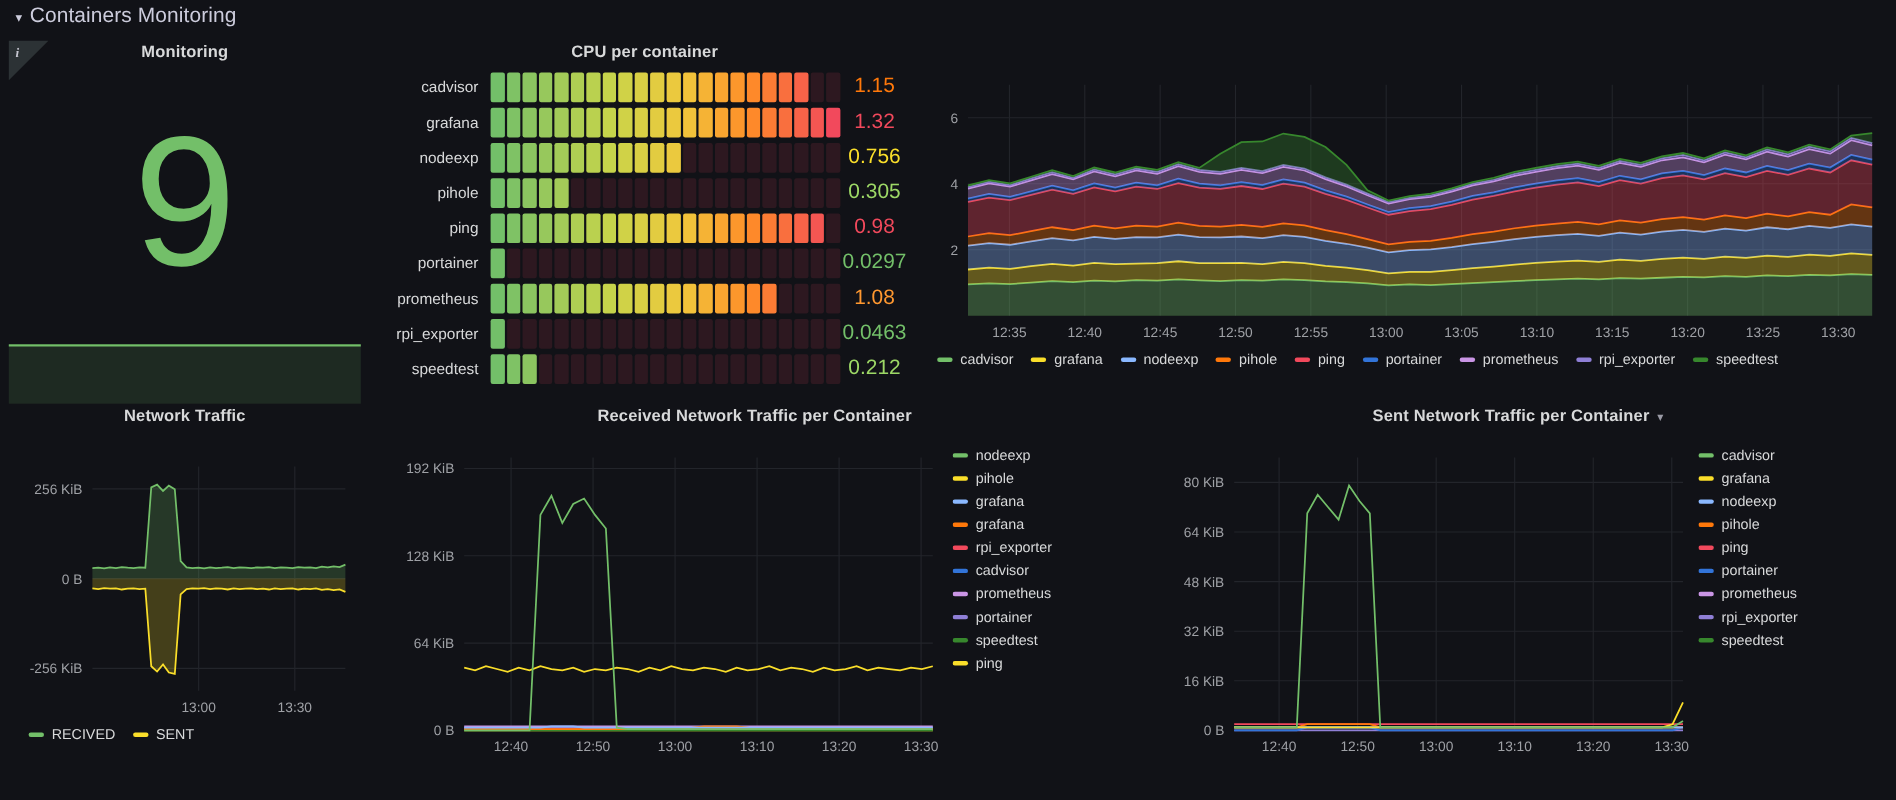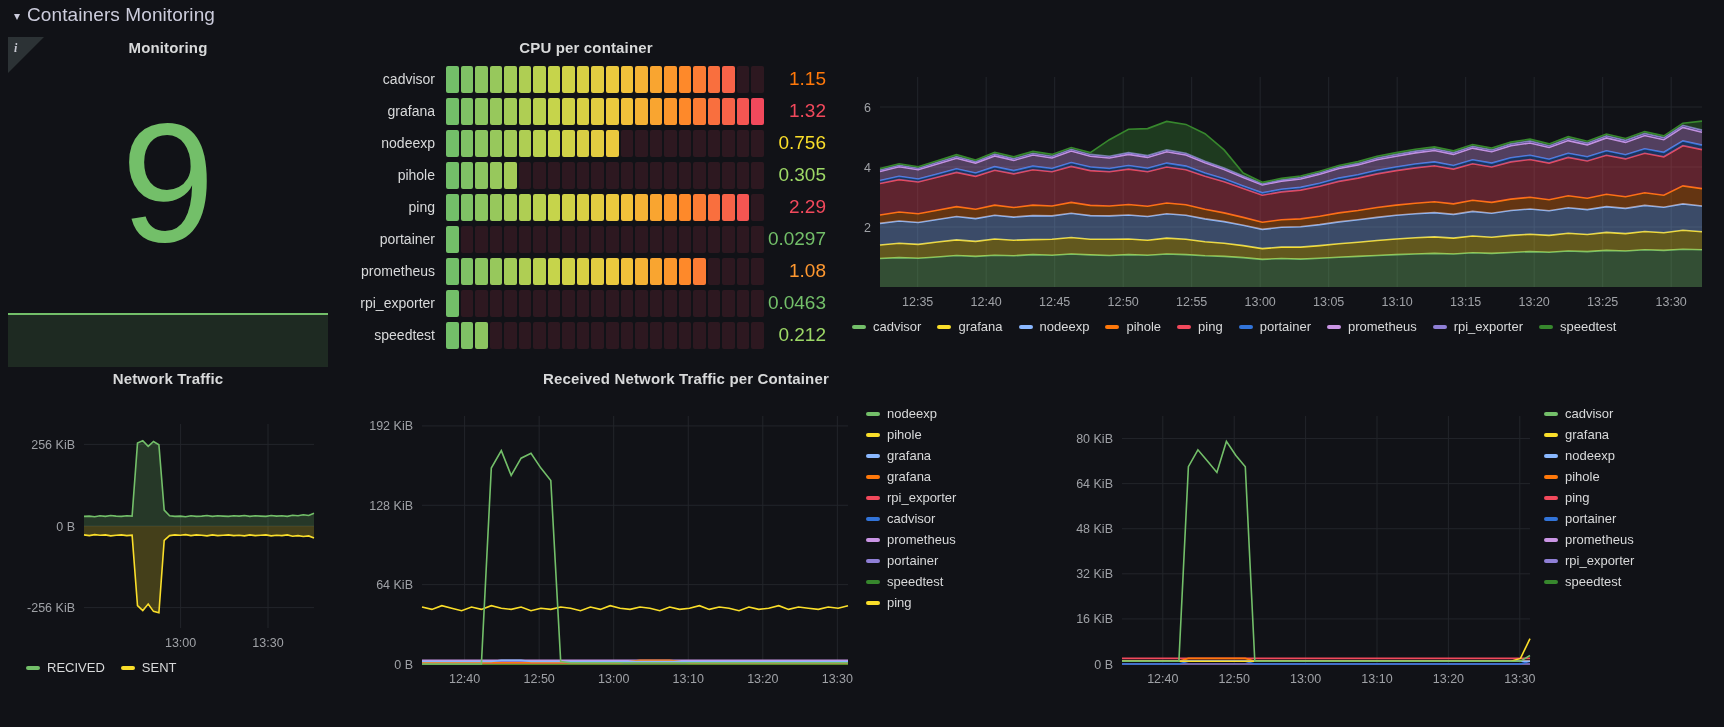--- a/index.html
+++ b/index.html
@@ -70,21 +70,21 @@
   #cpu-bargauge { left: 336px; top: 37px; width: 500px; height: 330px; }
   .bg-rows { position: absolute; left: 0; top: 26px; right: 0; bottom: 4px; }
   .bg-row { display: flex; align-items: center; height: 32px; }
   .bg-label {
     width: 110px; text-align: right; padding-right: 11px;
     font-size: 14px; color: #d8d9da; white-space: nowrap;
   }
   .bg-cells { flex: 1; display: flex; gap: 2px; height: 27px; }
   .bg-cell { flex: 1; border-radius: 2px; }
   .bg-value {
-    width: 72px; text-align: right; padding-right: 10px;
+    width: 72px; text-align: center; padding-right: 10px;
     font-size: 19px; font-weight: 500; white-space: nowrap;
   }
 
   
   .ts-plot { position: absolute; }
   .ts-svg { display: block; width: 100%; height: 100%; }
   .axis-label { font-size: 12.5px; fill: #9fa1a6; font-family: "Liberation Sans", sans-serif; }
   .axis-label.ytick { text-anchor: end; }
   .axis-label.xtick { text-anchor: middle; }
   .gridline { stroke: #23252b; stroke-width: 1; }
@@ -264,21 +264,21 @@
             <div class="bg-cell" style="background: rgb(245, 179, 53);"></div>
             <div class="bg-cell" style="background: rgb(249, 165, 48);"></div>
             <div class="bg-cell" style="background: rgb(252, 151, 44);"></div>
             <div class="bg-cell" style="background: rgb(254, 137, 42);"></div>
             <div class="bg-cell" style="background: rgb(252, 124, 52);"></div>
             <div class="bg-cell" style="background: rgb(249, 111, 62);"></div>
             <div class="bg-cell" style="background: rgb(247, 99, 72);"></div>
             <div class="bg-cell" style="background: rgb(244, 86, 82);"></div>
             <div class="bg-cell" style="background: rgba(242, 73, 92, 0.13);"></div>
           </div>
-          <div class="bg-value" style="color: rgb(242, 73, 92);">2.29</div>
+          <div class="bg-value" style="color: rgb(242, 73, 92);">0.98</div>
         </div>
         <div class="bg-row">
           <div class="bg-label">portainer</div>
           <div class="bg-cells">
             <div class="bg-cell" style="background: rgb(115, 191, 105);"></div>
             <div class="bg-cell" style="background: rgba(242, 73, 92, 0.13);"></div>
             <div class="bg-cell" style="background: rgba(242, 73, 92, 0.13);"></div>
             <div class="bg-cell" style="background: rgba(242, 73, 92, 0.13);"></div>
             <div class="bg-cell" style="background: rgba(242, 73, 92, 0.13);"></div>
             <div class="bg-cell" style="background: rgba(242, 73, 92, 0.13);"></div>
@@ -587,20 +587,23 @@
           <span>speedtest</span>
         </div>
         <div class="leg-item">
           <span class="leg-swatch" style="background: rgb(250, 222, 42);"></span>
           <span>ping</span>
         </div>
       </div>
   </div>
 
   <div class="panel" id="net-sent">
+    <div class="panel-title">
+      <span>Sent Network Traffic per Container</span><span class="menu-caret">▾</span>
+    </div>
     <div class="ts-plot" id="net-sent-plot" style="left:0;top:26px;width:496px;height:300px;text-align:center;">
         <svg class="ts-svg" viewBox="0 0 496 300">
           <line class="gridline" x1="78" y1="44.54545454545456" x2="486" y2="44.54545454545456"></line>
           <text class="axis-label ytick" x="69" y="49.04545454545456">80 KiB</text>
           <line class="gridline" x1="78" y1="89.63636363636363" x2="486" y2="89.63636363636363"></line>
           <text class="axis-label ytick" x="69" y="94.13636363636363">64 KiB</text>
           <line class="gridline" x1="78" y1="134.72727272727275" x2="486" y2="134.72727272727275"></line>
           <text class="axis-label ytick" x="69" y="139.22727272727275">48 KiB</text>
           <line class="gridline" x1="78" y1="179.8181818181818" x2="486" y2="179.8181818181818"></line>
           <text class="axis-label ytick" x="69" y="184.3181818181818">32 KiB</text>

